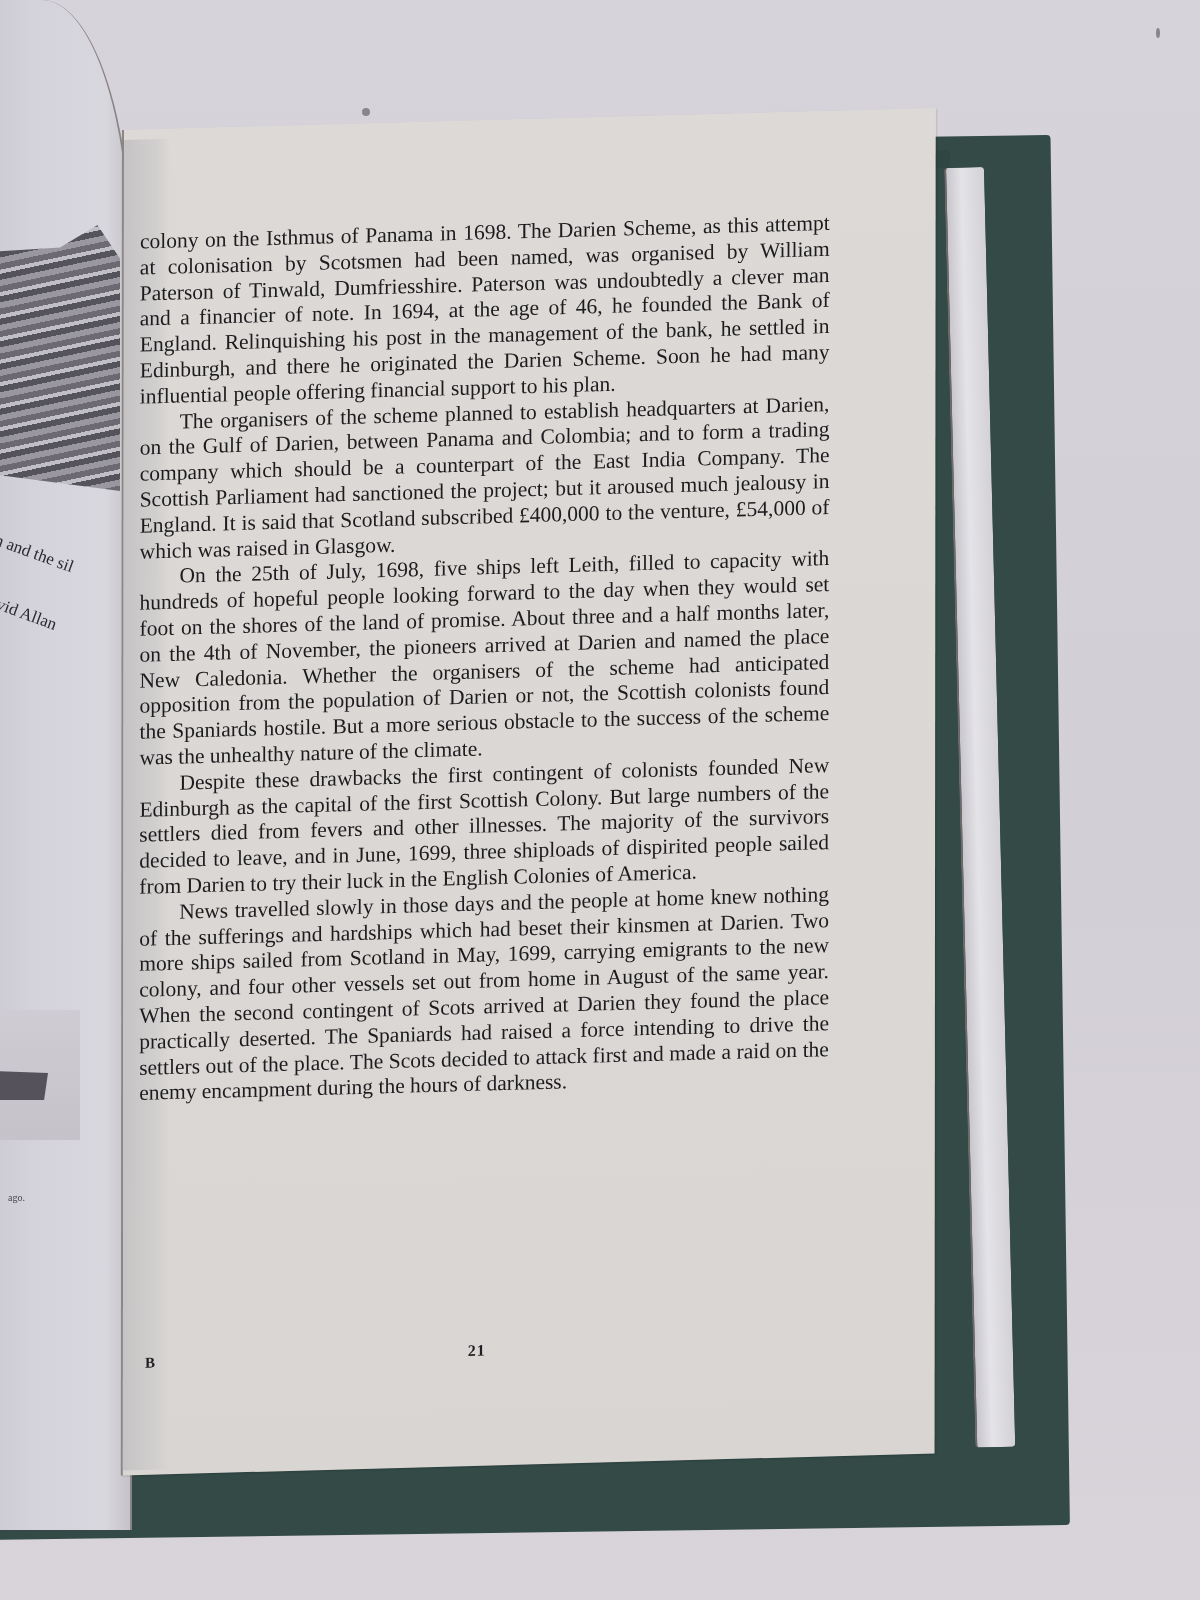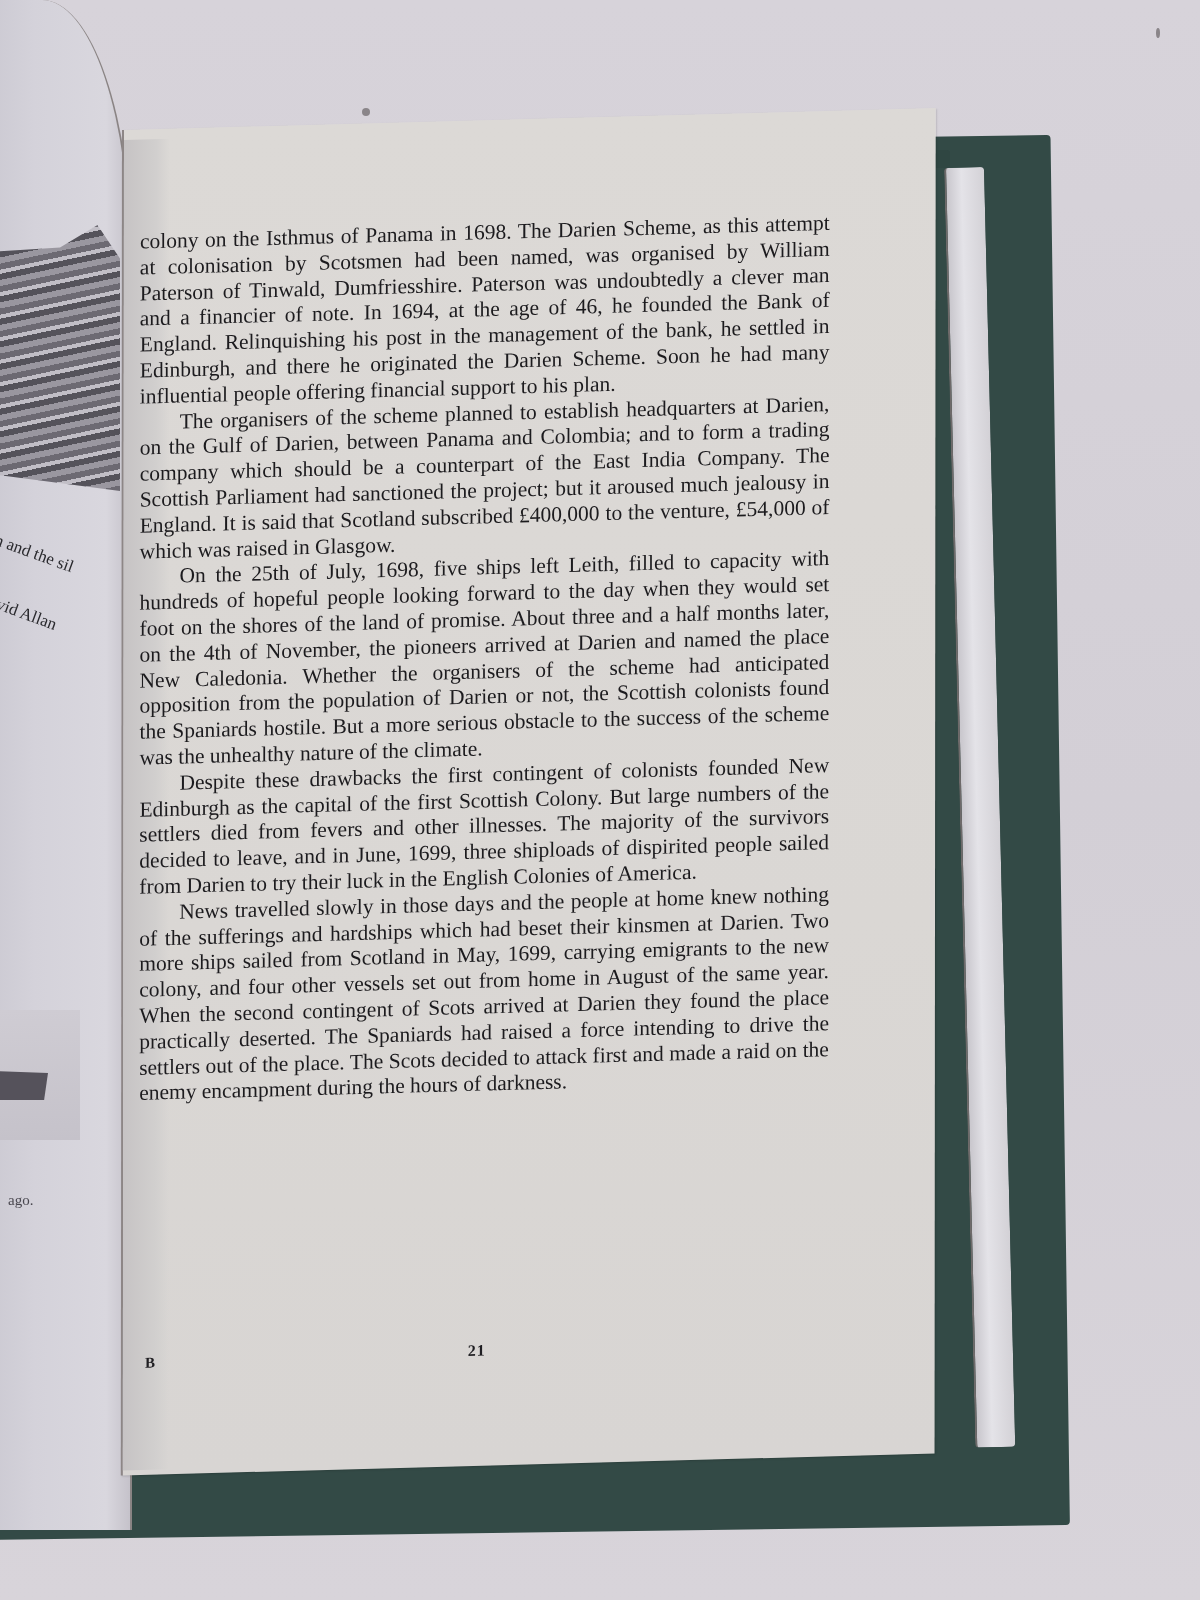--- a/index.html
+++ b/index.html
@@ -44,21 +44,21 @@
     clip-path: polygon(0 0, 100% 10%, 95% 100%, 0 100%);
   }
   .left-caption {
     position: absolute; left: 2px; top: 515px; width: 140px;
     transform: rotate(20deg); transform-origin: 0 0;
     font-size: 17px; color: #2a2a2e; line-height: 30px;
     white-space: nowrap;
   }
   .left-caption span { display: block; }
   .left-ago {
-    position: absolute; left: 8px; top: 1192px; font-size: 15px; color: #4a4850;
+    position: absolute; left: 8px; top: 1192px; font-size: 10px; color: #4a4850;
   }
   
   .spine-strip {
     position: absolute; left: 944px; top: 168px; width: 38px; height: 1280px;
     background: linear-gradient(90deg, #c8c6cc 0%, #e4e3e8 40%, #d3d1d6 100%);
     border-left: 2px solid #6e6a6a;
     transform: rotate(-1.4deg); transform-origin: 0 0;
     border-radius: 4px;
   }
   .spine-cap {

